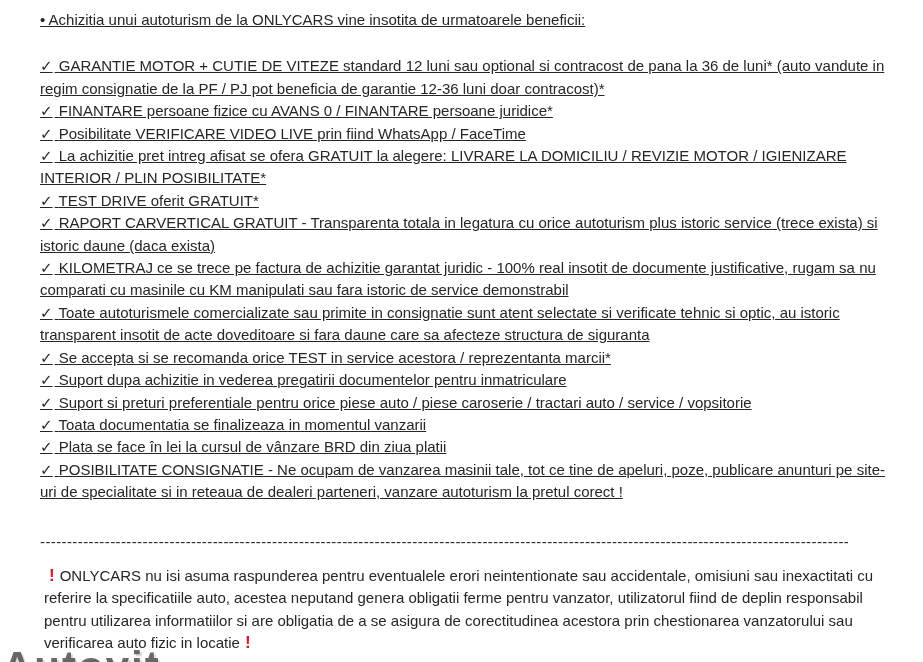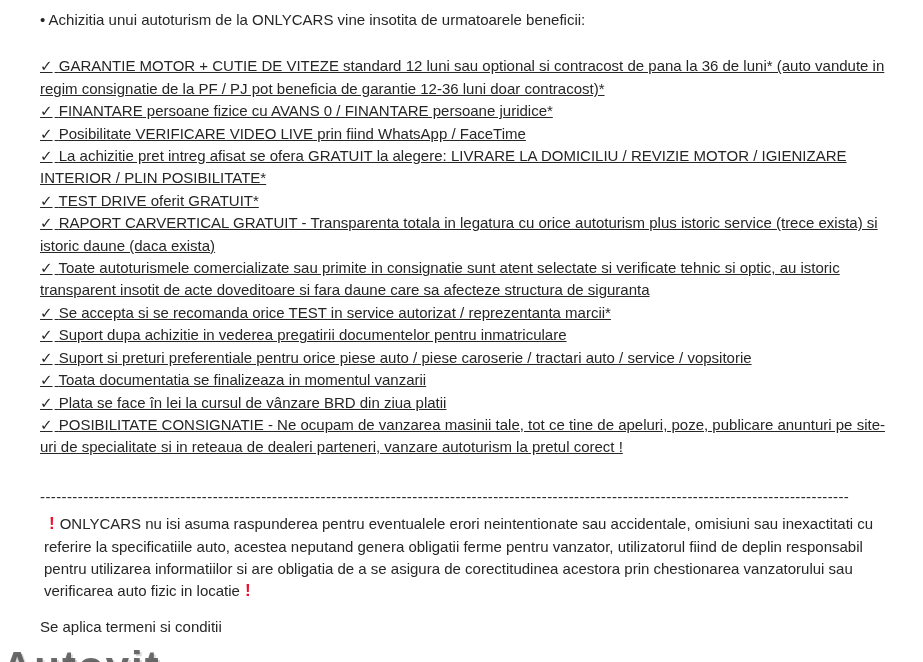--- a/index.html
+++ b/index.html
@@ -15,38 +15,39 @@
     line-height: 22.4px;
     color: #262626;
     position: relative;
   }
   .page {
     padding: 9px 26px 0 40px;
     position: relative;
   }
   .intro {
     margin-bottom: 24px;
+    text-decoration: underline;
   }
   .benefit {
     margin: 0;
     text-decoration: underline;
   }
   .check {
     font-weight: 400;
     margin-right: 2px;
   }
   .divider {
     margin-top: 27px;
     white-space: nowrap;
     overflow: hidden;
     letter-spacing: 0.4px;
     color: #2d2d2d;
   }
   .disclaimer {
-    margin-top: 5px;
+    margin-top: 12px;
     padding-left: 4px;
   }
   .excl {
     color: #e8112d;
     font-weight: 700;
     font-size: 17px;
     padding: 0 5px;
   }
   .footer {
     margin-top: 13px;
@@ -70,22 +71,23 @@
 
   <p class="intro">• Achizitia unui autoturism de la ONLYCARS vine insotita de urmatoarele beneficii:</p>
 
   <div>
     <p class="benefit"><span class="check">✓</span> <span>GARANTIE MOTOR + CUTIE DE VITEZE standard 12 luni sau optional si contracost de pana la 36 de luni* (auto vandute in regim consignatie de la PF / PJ pot beneficia de garantie 12-36 luni doar contracost)*</span></p>
     <p class="benefit"><span class="check">✓</span> <span>FINANTARE persoane fizice cu AVANS 0 / FINANTARE persoane juridice*</span></p>
     <p class="benefit"><span class="check">✓</span> <span>Posibilitate VERIFICARE VIDEO LIVE prin fiind WhatsApp / FaceTime</span></p>
     <p class="benefit"><span class="check">✓</span> <span>La achizitie pret intreg afisat se ofera GRATUIT la alegere: LIVRARE LA DOMICILIU / REVIZIE MOTOR / IGIENIZARE INTERIOR / PLIN POSIBILITATE*</span></p>
     <p class="benefit"><span class="check">✓</span> <span>TEST DRIVE oferit GRATUIT*</span></p>
     <p class="benefit"><span class="check">✓</span> <span>RAPORT CARVERTICAL GRATUIT - Transparenta totala in legatura cu orice autoturism plus istoric service (trece exista) si istoric daune (daca exista)</span></p>
+    <p class="benefit"><span class="check">✓</span> <span>KILOMETRAJ ce se trece pe factura de achizitie garantat juridic - 100% real insotit de documente justificative, rugam sa nu comparati cu masinile cu KM manipulati sau fara istoric de service demonstrabil</span></p>
     <p class="benefit"><span class="check">✓</span> <span>Toate autoturismele comercializate sau primite in consignatie sunt atent selectate si verificate tehnic si optic, au istoric transparent insotit de acte doveditoare si fara daune care sa afecteze structura de siguranta</span></p>
-    <p class="benefit"><span class="check">✓</span> <span>Se accepta si se recomanda orice TEST in service autorizat / reprezentanta marcii*</span></p>
+    <p class="benefit"><span class="check">✓</span> <span>Se accepta si se recomanda orice TEST in service acestora / reprezentanta marcii*</span></p>
     <p class="benefit"><span class="check">✓</span> <span>Suport dupa achizitie in vederea pregatirii documentelor pentru inmatriculare</span></p>
     <p class="benefit"><span class="check">✓</span> <span>Suport si preturi preferentiale pentru orice piese auto / piese caroserie / tractari auto / service / vopsitorie</span></p>
     <p class="benefit"><span class="check">✓</span> <span>Toata documentatia se finalizeaza in momentul vanzarii</span></p>
     <p class="benefit"><span class="check">✓</span> <span>Plata se face în lei la cursul de vânzare BRD din ziua platii</span></p>
     <p class="benefit"><span class="check">✓</span> <span>POSIBILITATE CONSIGNATIE - Ne ocupam de vanzarea masinii tale, tot ce tine de apeluri, poze, publicare anunturi pe site-uri de specialitate si in reteaua de dealeri parteneri, vanzare autoturism la pretul corect !</span></p>
   </div>
 
   <p class="divider">------------------------------------------------------------------------------------------------------------------------------------------------------</p>
 
   <p class="disclaimer"><span class="excl">!</span><span>ONLYCARS nu isi asuma raspunderea pentru eventualele erori neintentionate sau accidentale, omisiuni sau inexactitati cu referire la specificatiile auto, acestea neputand genera obligatii ferme pentru vanzator, utilizatorul fiind de deplin responsabil pentru utilizarea informatiilor si are obligatia de a se asigura de corectitudinea acestora prin chestionarea vanzatorului sau verificarea auto fizic in locatie</span><span class="excl">!</span></p>

